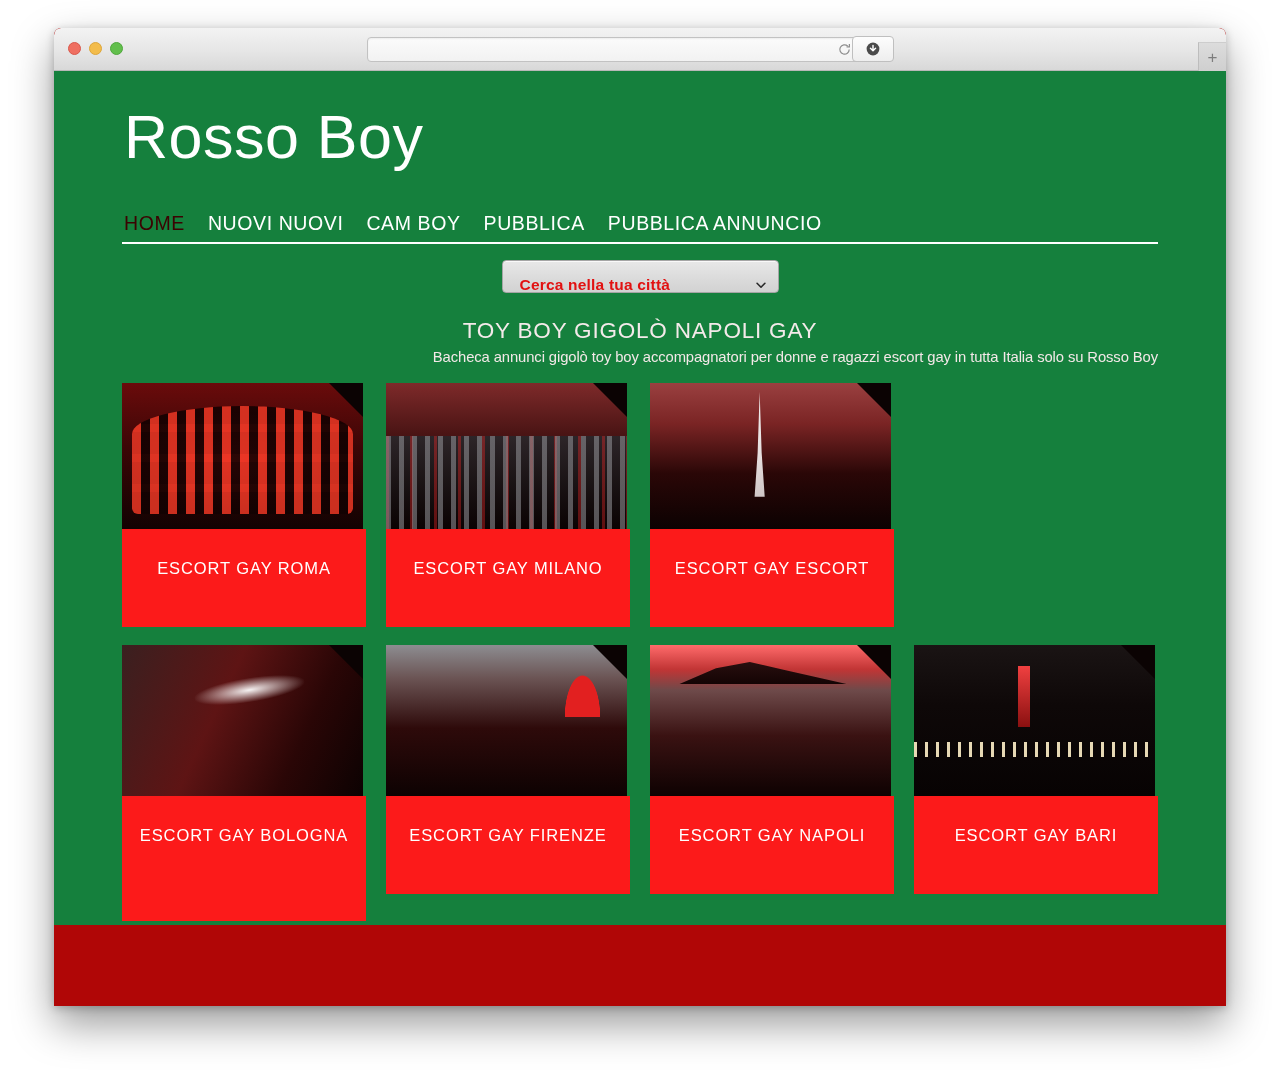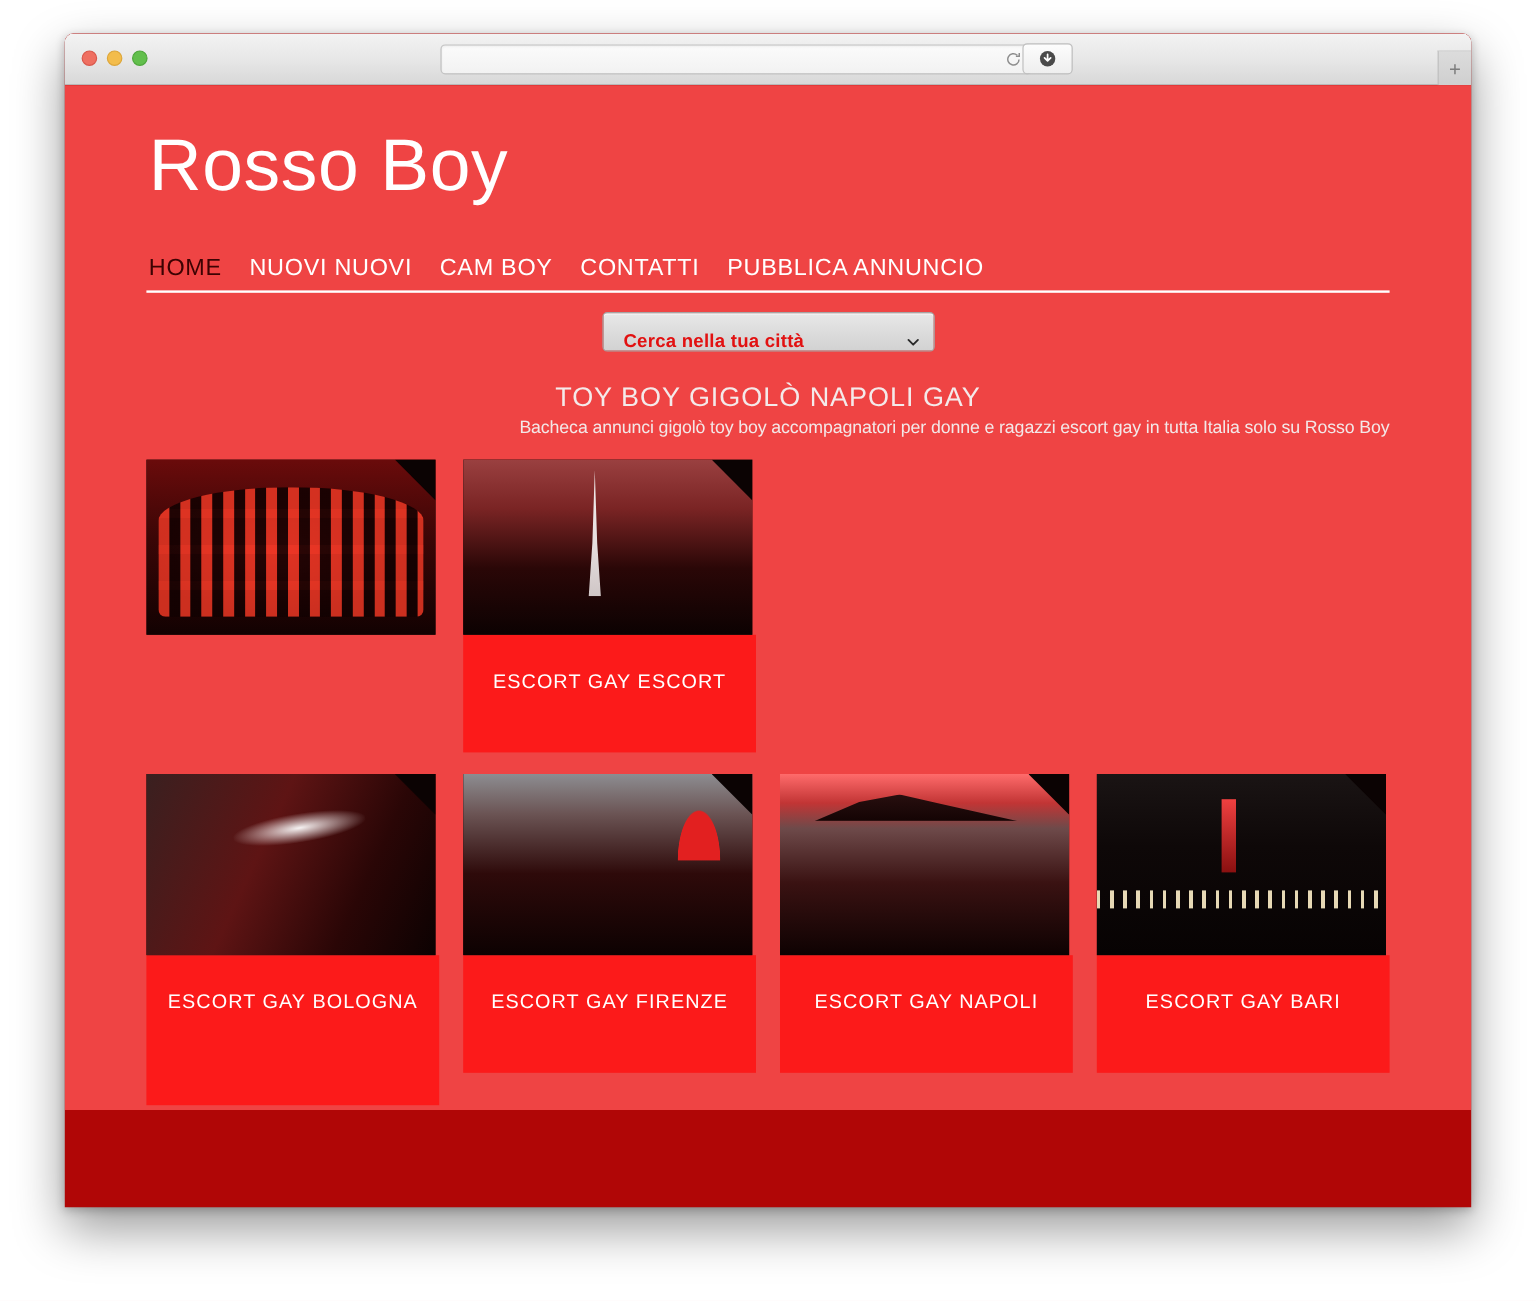--- a/index.html
+++ b/index.html
@@ -101,21 +101,21 @@
     color: #7d7d7d;
     font-size: 17px;
     line-height: 1;
   }
 
   
   #viewport {
     position: relative;
     width: 1172px;
     height: 854px;
-    background: #ef4444;
+    background: #15803d;
     overflow: hidden;
   }
 
   #site {
     position: relative;
     width: 1036px;
     margin: 0 auto;
     padding-top: 36px;
   }
 
@@ -449,21 +449,21 @@
 
     <div id="viewport">
       <div id="site">
 
         <div id="site-logo">Rosso Boy</div>
 
         <div id="main-nav">
           <a class="nav-item active" href="#">HOME</a>
           <a class="nav-item" href="#">NUOVI NUOVI</a>
           <a class="nav-item" href="#">CAM BOY</a>
-          <a class="nav-item" href="#">CONTATTI</a>
+          <a class="nav-item" href="#">PUBBLICA</a>
           <a class="nav-item" href="#">PUBBLICA ANNUNCIO</a>
         </div>
 
         <div id="city-select-wrap">
           <div id="city-select">
             <span id="city-select-label">Cerca nella tua città</span>
             <span id="city-select-chevron">
               <svg viewBox="0 0 16 16" width="14" height="14" fill="none" stroke="currentColor" stroke-width="1.8" stroke-linecap="round" stroke-linejoin="round">
                 <path d="M3.5 6L8 10.5L12.5 6"></path>
               </svg>
@@ -473,20 +473,28 @@
 
         <h1 id="page-title">TOY BOY GIGOLÒ NAPOLI GAY</h1>
         <p id="page-subtitle">Bacheca annunci gigolò toy boy accompagnatori per donne e ragazzi escort gay in tutta Italia solo su Rosso Boy</p>
 
         <div class="card-row row1">
           <a class="card" href="#">
             <div class="card-media">
               <div class="ph ph-roma card-photo"></div>
               <div class="corner-notch"></div>
             </div>
+            <div class="card-caption">ESCORT GAY ROMA</div>
+          </a>
+          <a class="card" href="#">
+            <div class="card-media">
+              <div class="ph ph-milano card-photo"></div>
+              <div class="corner-notch"></div>
+            </div>
+            <div class="card-caption">ESCORT GAY MILANO</div>
           </a>
           <a class="card" href="#">
             <div class="card-media">
               <div class="ph ph-torino card-photo"></div>
               <div class="corner-notch"></div>
             </div>
             <div class="card-caption">ESCORT GAY ESCORT</div>
           </a>
         </div>
 

